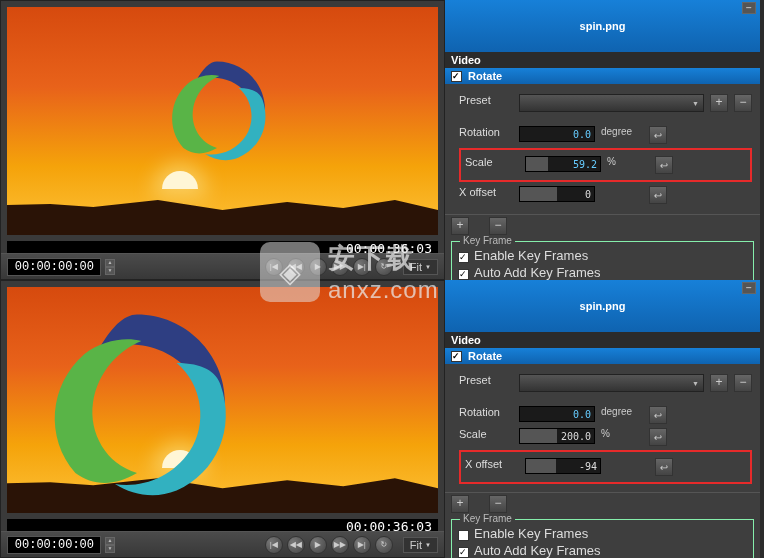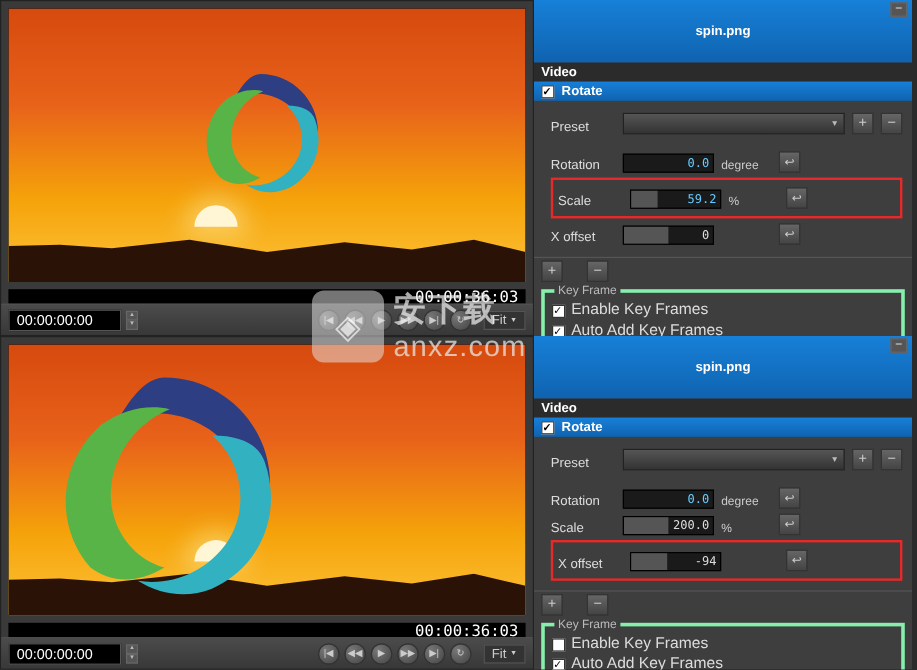--- a/index.html
+++ b/index.html
@@ -15,53 +15,53 @@
   .sun { position: absolute; width: 36px; height: 18px; background: #fff6d6; border-radius: 36px 36px 0 0; bottom: 20%; left: 36%; box-shadow: 0 0 20px 8px rgba(255,255,200,0.4); }
   .hills { position: absolute; bottom: 0; left: 0; right: 0; height: 22%; background: #2a1306; clip-path: polygon(0 40%, 10% 38%, 20% 44%, 35% 30%, 50% 50%, 65% 34%, 78% 46%, 90% 30%, 100% 50%, 100% 100%, 0 100%); }
   
   
   .logo { position: absolute; }
   .logo svg { width: 100%; height: 100%; }
   
   .timecode-bar { height: 12px; background: #000; color: #fff; font-family: monospace; font-size: 13px; text-align: right; padding: 0 6px; margin: 0 6px; }
   
   .transport { height: 26px; background: linear-gradient(#4b4b4b,#383838); display: flex; align-items: center; padding: 0 6px; gap: 4px; border-top: 1px solid #555; }
-  .tc-display { background: #000; color: #fff; font-family: Liberation Sans, sans-serif; font-size: 12px; padding: 1px 6px; border: 1px solid #555; min-width: 94px; }
+  .tc-display { background: #000; color: #fff; font-family: Liberation Mono, monospace; font-size: 12px; padding: 1px 6px; border: 1px solid #555; min-width: 94px; text-align: right; }
   .tc-stepper { display:flex; flex-direction:column; }
   .stepper-btn { width:10px; height:8px; background:#555; border:1px solid #666; font-size:5px; line-height:5px; text-align:center; color:#bbb; }
   .transport-spacer { flex: 1; }
   .round-btn { width: 18px; height: 18px; border-radius: 50%; background: radial-gradient(circle at 30% 30%, #777, #444); display: flex; align-items: center; justify-content: center; cursor: pointer; font-size: 8px; color: #ccc; border:1px solid #333; }
   .fit-box { padding: 1px 6px; background: #333; border: 1px solid #555; margin-left: 6px; color: #ccc; display:flex; align-items:center; gap:3px;}
   .fit-box::after { content: "▼"; font-size: 6px; }
   
   
   .inspector { width: 315px; background: #3e3e3e; display: flex; flex-direction: column; position:relative; }
   .insp-title { background: linear-gradient(#1780d8,#0f63b0); color: #fff; font-weight: bold; text-align: center; padding: 20px 0; font-size: 11px; position:relative; }
   .insp-title .minus { position:absolute; right:4px; top:2px; width:14px; height:12px; background:#555; border:1px solid #666; color:#bbb; font-size:10px; line-height:10px; text-align:center; }
   .section-head { background: #2b2b2b; color: #fff; font-weight: bold; padding: 2px 6px; font-size: 11px; }
   .rotate-row { background: linear-gradient(#1780d8,#0f63b0); padding: 2px 6px; color: #fff; display: flex; align-items: flex-end; gap: 6px; font-size: 11px; font-weight: bold; }
   .check { width: 11px; height: 11px; background: #fff; border: 1px solid #333; display:inline-block; position:relative; }
   .check.checked::after { content:"✓"; color:#000; font-size:9px; position:absolute; left:0; top:-1px; }
   
   .param-area { padding: 6px 8px 6px 14px; }
-  .param-row { display: flex; align-items: flex-end; margin: 4px 0; gap: 6px; }
+  .param-row { display: flex; align-items: flex-start; margin: 4px 0; gap: 6px; }
   .param-label { width: 54px; color: #ddd; font-size: 11px; }
   .preset-combo { flex: 1; height: 18px; background: linear-gradient(#555,#333); border: 1px solid #222; display:flex; align-items:center; justify-content:flex-end; padding:0 4px;}
   .preset-combo::after { content:"▼"; font-size:7px; color:#bbb; }
   .sq-btn { width: 18px; height: 18px; background: linear-gradient(#666,#444); border: 1px solid #333; text-align: center; color: #ccc; font-size: 12px; line-height: 14px; cursor:pointer; }
   .val-input { width: 76px; height: 16px; background: #1a1a1a; border: 1px solid #000; position: relative; font-family: monospace; font-size: 10px; color: #6cf; text-align: right; padding-right: 3px; display:flex; align-items:center; justify-content:flex-end; }
   .val-slider-fill { position:absolute; left:0; top:0; bottom:0; background:#555; }
   .val-text { position:relative; z-index:1; }
   .unit { width: 42px; color: #ccc; font-size: 10px; }
   .reset-btn { width: 18px; height: 18px; background: linear-gradient(#666,#444); border: 1px solid #333; color: #ccc; font-size: 10px; display:flex; align-items:center; justify-content:center; cursor:pointer; }
   .highlight { border: 2px solid #e62a2a; padding: 2px 4px; margin: 2px 0; }
   
   .add-remove-row { display:flex; gap:4px; padding: 2px 6px; border-top: 1px solid #555;}
   
-  .keyframe-box { border: 3px solid #86efac; margin: 4px 6px 4px 6px; padding: 4px 6px; position:relative; }
+  .keyframe-box { border: 1px solid #86efac; margin: 4px 6px 4px 6px; padding: 4px 6px; position:relative; }
   .keyframe-box legend { color:#bbb; font-size:10px; padding:0 3px; background:#3e3e3e; position:absolute; top:-7px; left:8px; }
   .kf-row { display:flex; align-items:flex-end; gap:5px; font-size:13px; color:#ddd; margin:2px 0;}
   .kf-btns { display:flex; gap:4px; margin-top:4px; align-items:center; }
   
   .tabbar { height:22px; background:#333; display:flex; align-items:flex-end; border-top:1px solid #555; padding-left:4px; gap:1px; }
   .tab { padding:3px 10px; background:linear-gradient(#555,#3d3d3d); border:1px solid #222; font-size:11px; color:#ccc; cursor:pointer; }
   .tab.active { background:linear-gradient(#6b6b6b,#4e4e4e); color:#fff; }
   .tab .fx { color:#4fc4ff; font-style:italic; margin-right:3px; font-size:10px;}
   .tab .circ { display:inline-block; width:9px; height:9px; border:1px solid #888; border-radius:50%; margin-right:4px; font-size:7px; line-height:9px; text-align:center;}
   

